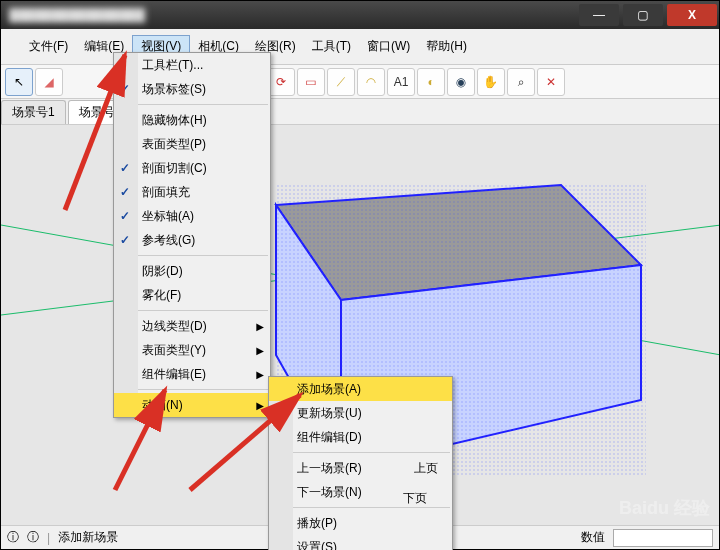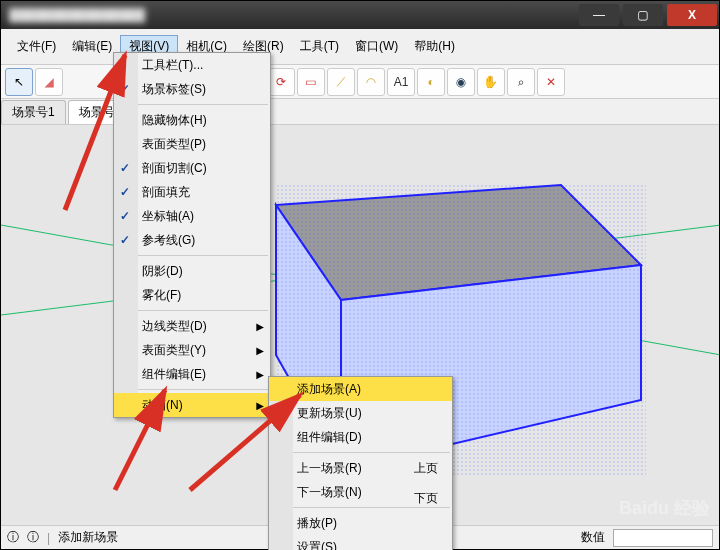--- a/index.html
+++ b/index.html
@@ -3,21 +3,21 @@
 <meta charset="utf-8">
 <style>
 *{margin:0;padding:0;box-sizing:border-box;font-family:"Microsoft YaHei",SimSun,sans-serif;font-size:12px}
 body{background:#7a7a7a;width:720px;height:550px;overflow:hidden;position:relative}
 .win{position:absolute;left:0;top:0;width:720px;height:550px;background:#fff;border:1px solid #000;display:flex;flex-direction:column}
 .titlebar{height:28px;background:linear-gradient(#4a4a4a,#2a2a2a);display:flex;align-items:center;color:#fff;padding-left:8px}
 .title-blur{filter:blur(3px);color:#ddd}
 .winbtns{margin-left:auto;display:flex}
 .winbtn{width:40px;height:22px;margin:3px 2px;display:flex;align-items:center;justify-content:center;color:#fff;border-radius:2px}
 .winbtn.min{background:#3a3a3a}.winbtn.max{background:#3a3a3a}.winbtn.close{background:#c0392b;width:50px;color:#fff;font-weight:bold}
-.menubar{height:36px;background:#f0f0f0;border-bottom:1px solid #ccc;display:flex;align-items:center;padding:0 8px}
+.menubar{height:36px;background:#f0f0f0;border-bottom:1px solid #ccc;display:flex;align-items:center;padding:0 20px}
 .menu-item{padding:2px 8px;cursor:default}
 .menu-item.active{background:#cce4f7;border:1px solid #7da2ce}
 .toolbar{height:34px;background:#f6f6f6;border-bottom:1px solid #ccc;display:flex;align-items:center;padding:0 4px;gap:2px}
 .tbicon{width:28px;height:28px;border:1px solid #ccc;background:#fefefe;display:flex;align-items:center;justify-content:center;border-radius:3px}
 .tbicon.selected{background:#e6f0fa;border-color:#7da2ce}
 .tabs{height:26px;background:#f0f0f0;border-bottom:1px solid #ccc;display:flex;align-items:flex-end;padding:0 0}
 .tab{padding:3px 10px;background:#e8e8e8;border:1px solid #bbb;border-bottom:none;border-radius:3px 3px 0 0;margin-right:2px}
 .tab.active{background:#fff}
 .viewport{flex:1;background:#e6e6e6;position:relative;overflow:hidden}
 .dropdown{position:absolute;background:#f0f0f0;border:1px solid #999;box-shadow:2px 2px 4px rgba(0,0,0,.3);z-index:10}
@@ -180,21 +180,21 @@
     <div class="menu-row">
       <span>组件编辑(D)</span>
     </div>
     <div class="menu-sep"></div>
     <div class="menu-row">
       <span>上一场景(R)</span>
       <span style="position: absolute; right: 14px;">上页</span>
     </div>
     <div class="menu-row">
       <span>下一场景(N)</span>
-      <span style="position: absolute; right: 14px; margin-top: 12px;">下页</span>
+      <span style="position: absolute; right: 25px; margin-top: 12px;">下页</span>
     </div>
     <div class="menu-sep"></div>
     <div class="menu-row">
       <span>播放(P)</span>
     </div>
     <div class="menu-row">
       <span>设置(S)</span>
     </div>
   </div>
 

